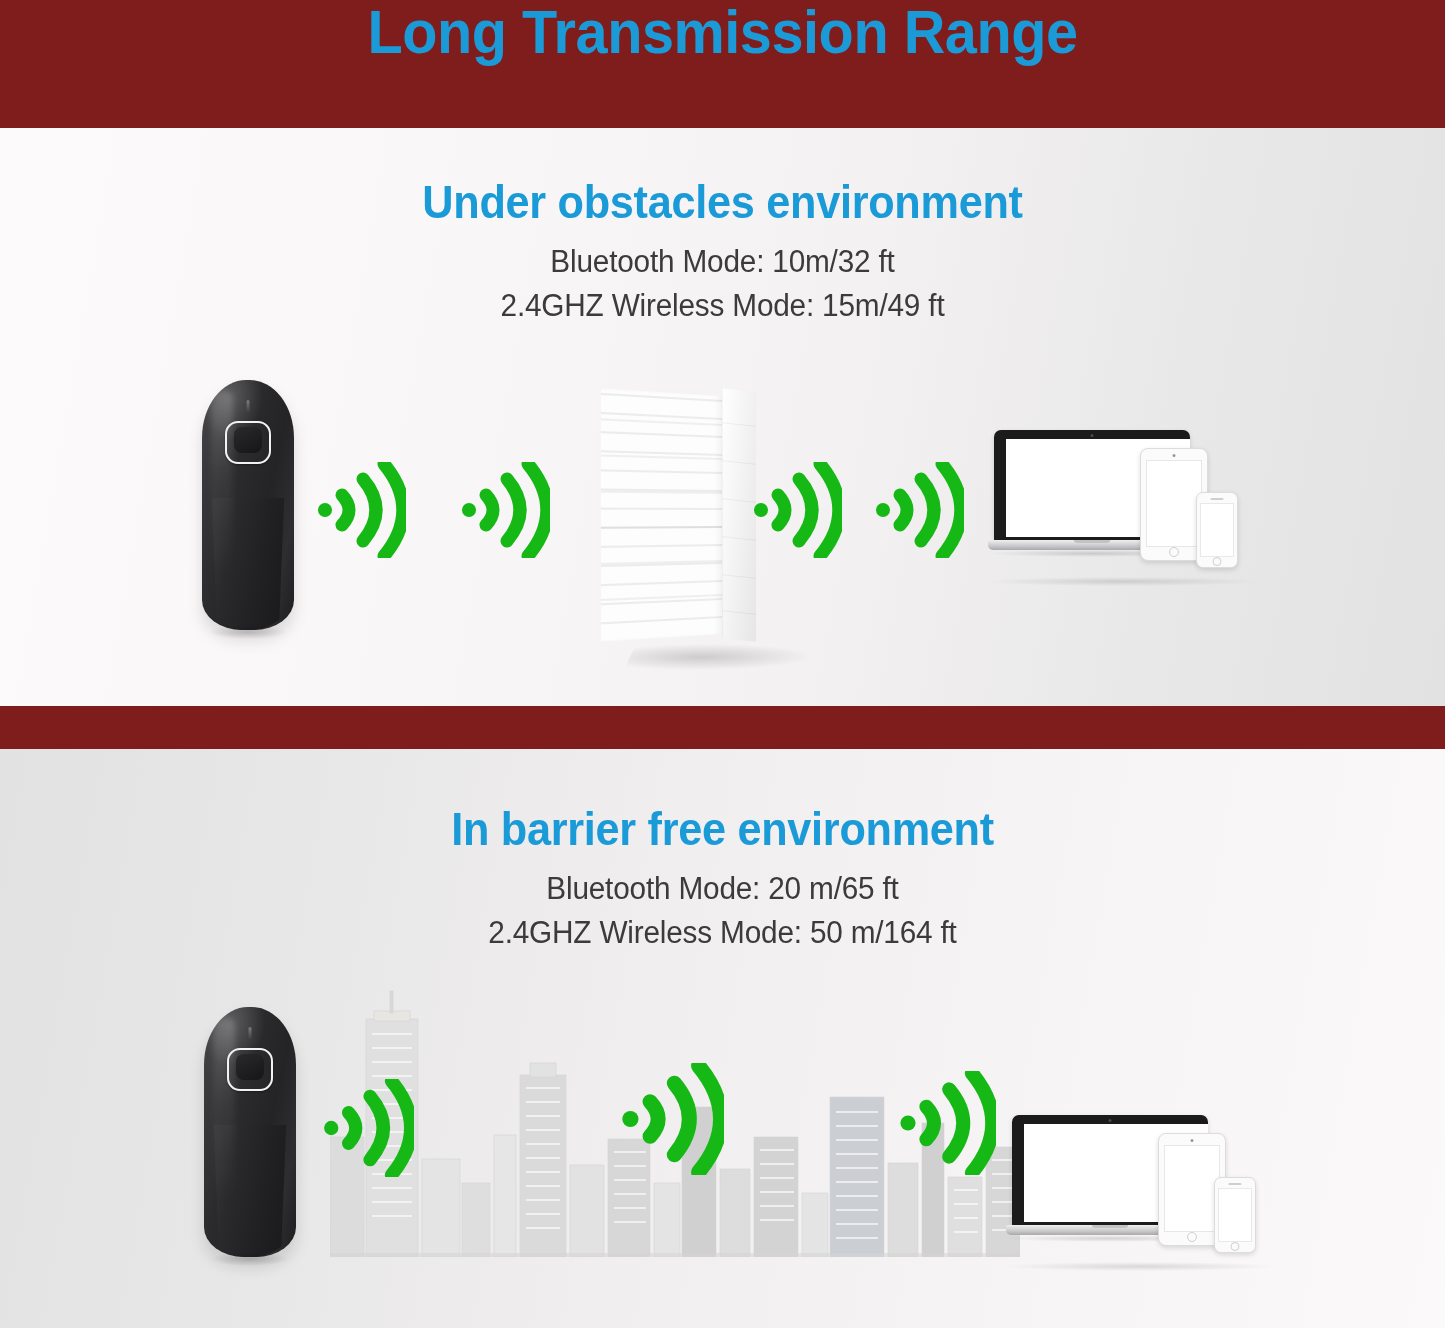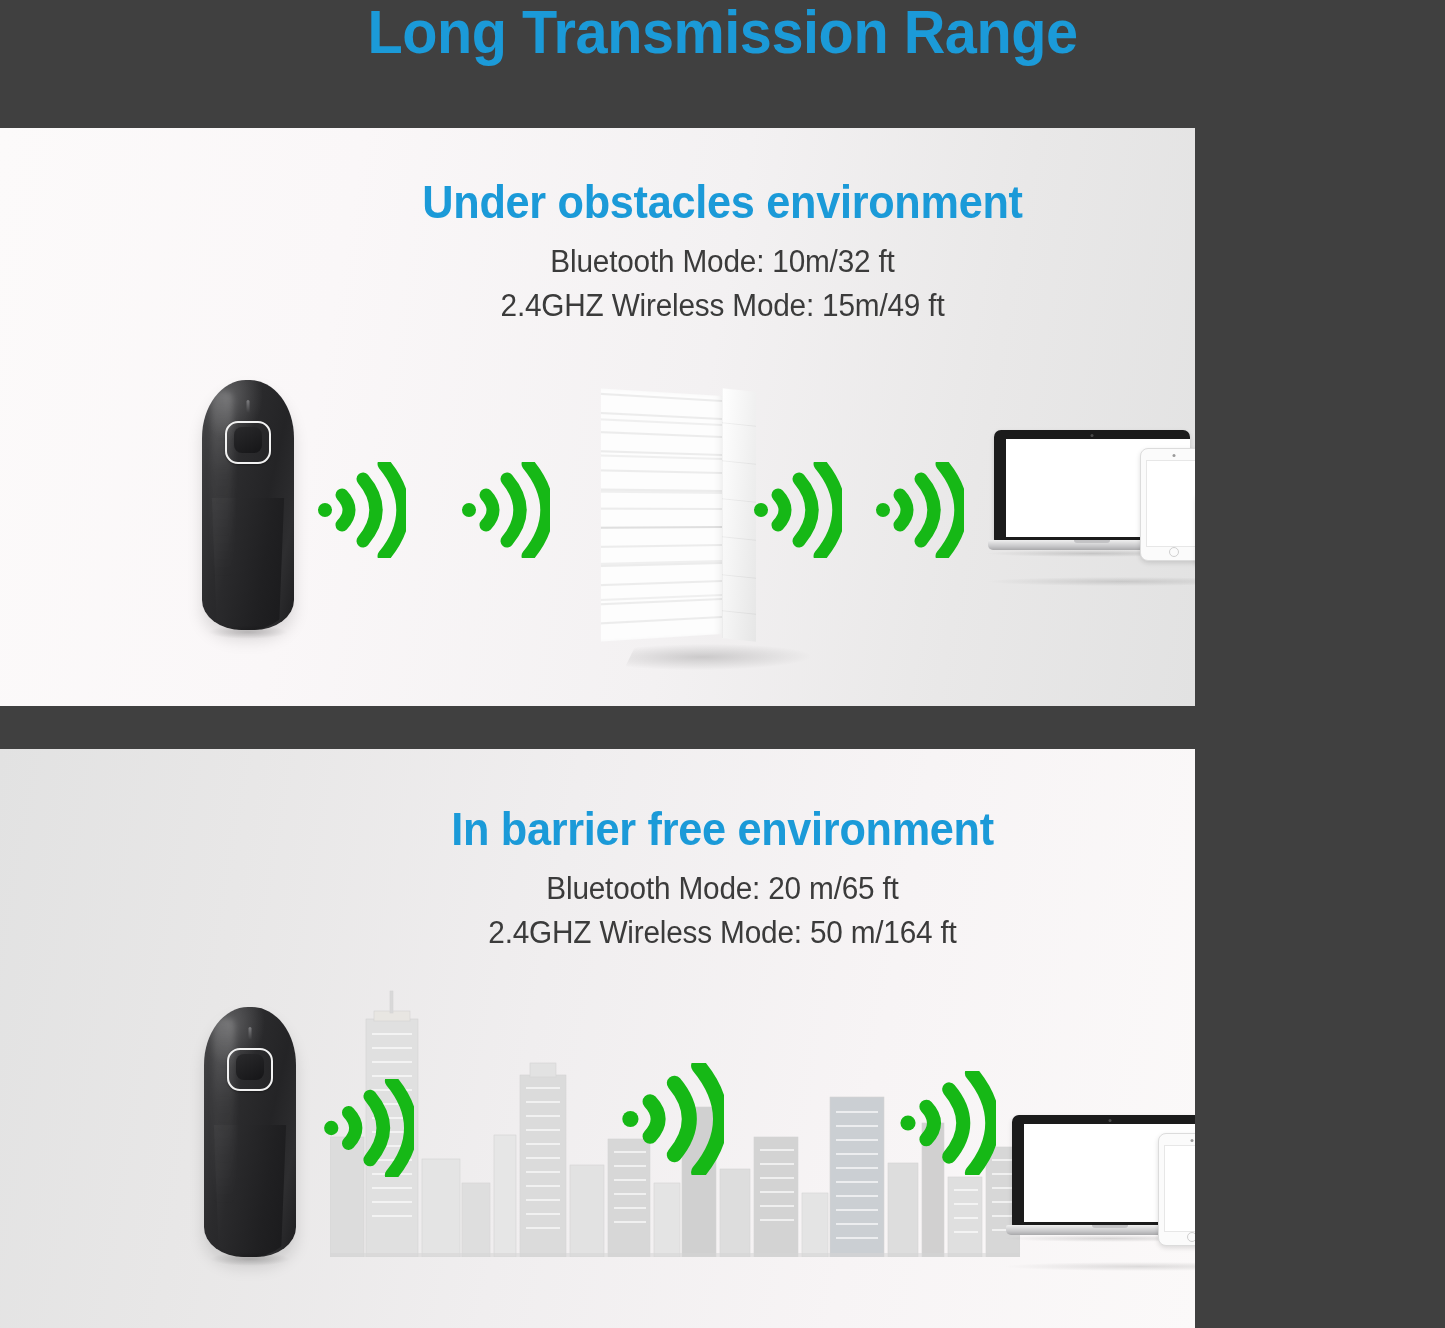--- a/index.html
+++ b/index.html
@@ -2,35 +2,35 @@
 <html><head>
 <meta charset="utf-8">
 <style>
   html,body{margin:0;padding:0;}
   body{
     width:1445px;height:1328px;
     background:#ffffff;
     font-family:"Liberation Sans","DejaVu Sans",sans-serif;
     overflow:hidden;position:relative;
   }
-  .page{position:relative;width:1445px;height:1328px;background:#404040;}
+  .page{position:relative;width:1445px;height:1328px;background:#7f1d1d;}
 
   
   .main-title{
     position:absolute;left:0;top:-4px;width:1445px;
     text-align:center;
     font-size:62px;line-height:72px;
     font-weight:bold;
     letter-spacing:-0.5px;
     color:#1b9ad8;
     transform:scaleX(.93);
   }
 
   
-  .panel{position:absolute;left:0;width:1195px;overflow:hidden;}
+  .panel{position:absolute;left:0;width:1445px;overflow:hidden;}
   .panel-a{top:128px;height:578px;
     background:linear-gradient(100deg,#fcfafa 0%,#faf7f8 28%,#f3f1f2 58%,#e9e8e8 80%,#e2e2e2 100%);}
   .panel-b{top:749px;height:579px;
     background:linear-gradient(100deg,#e2e2e2 0%,#e8e7e7 20%,#f0eeef 45%,#f7f4f5 72%,#fbf9f9 100%);}
 
   .sec-title{
     position:absolute;left:0;width:1445px;text-align:center;
     font-size:46px;line-height:52px;font-weight:bold;
     color:#1b9ad8;letter-spacing:-0.3px;
     transform:scaleX(.94);

